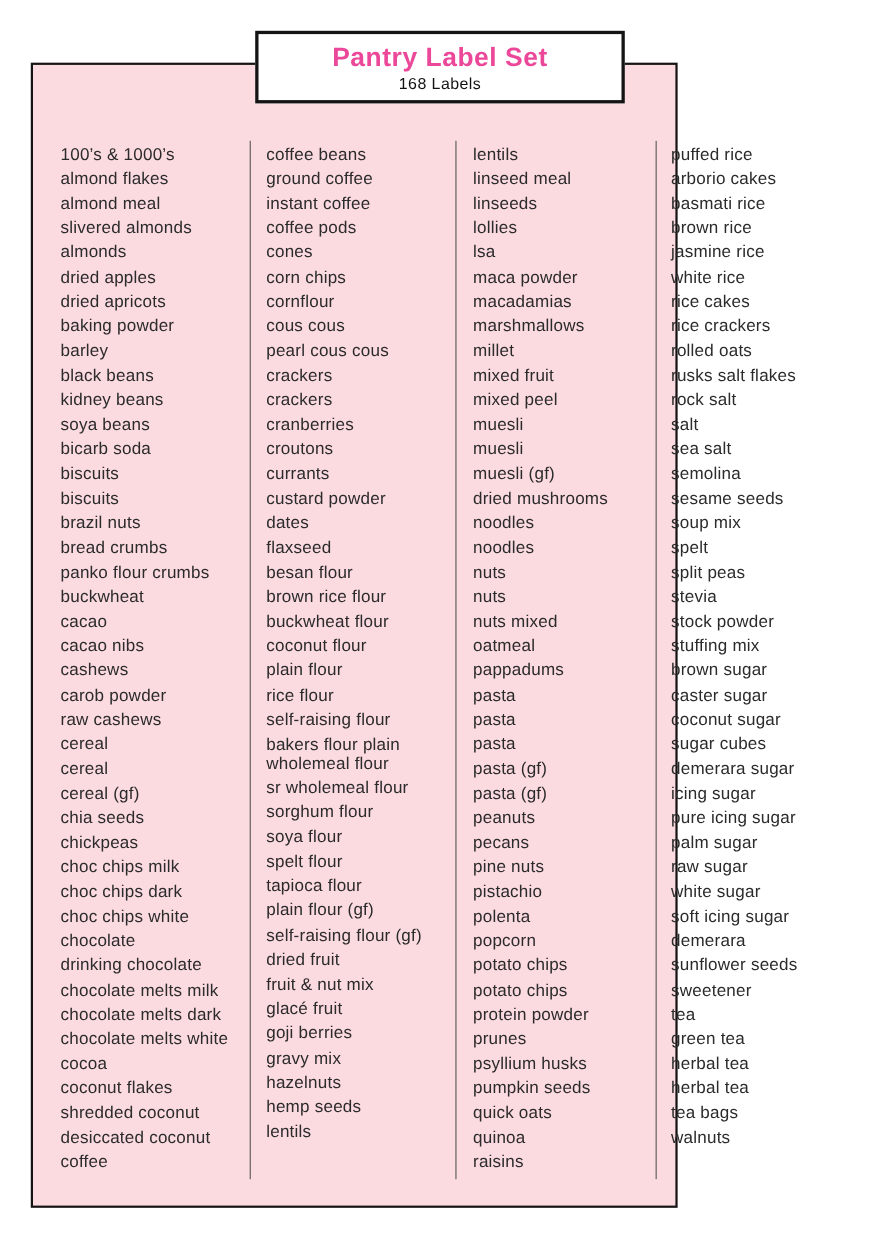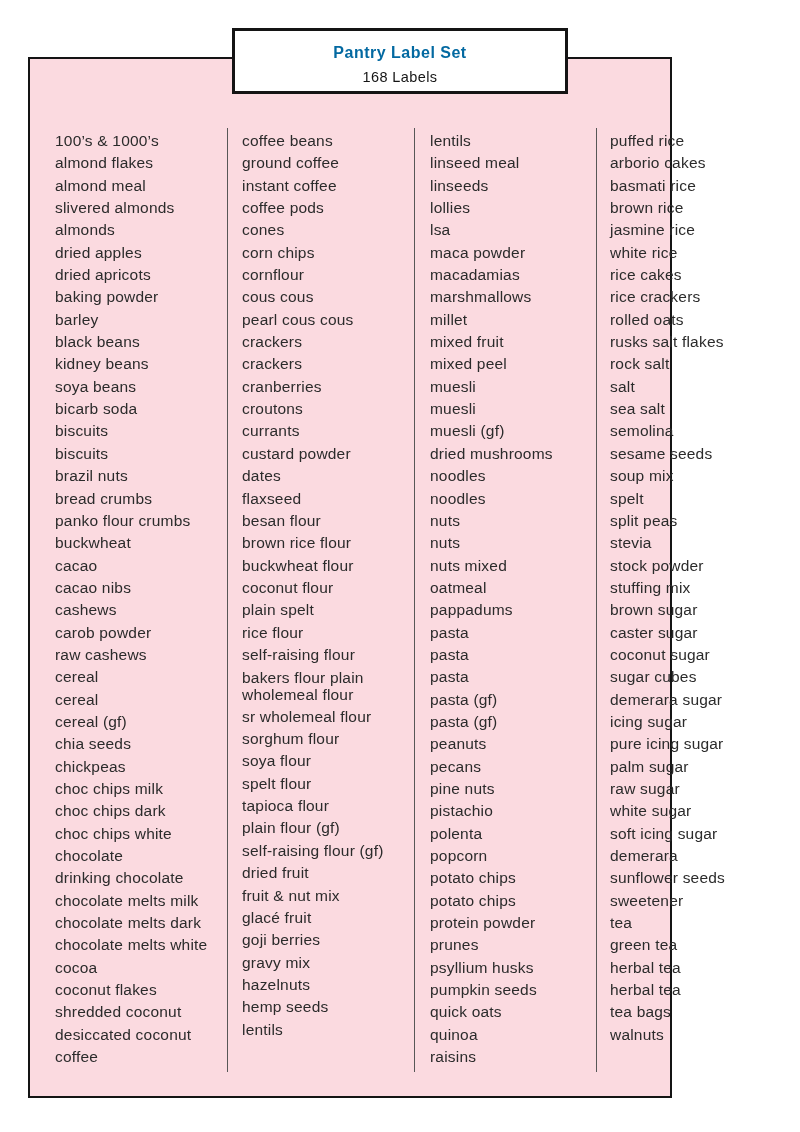--- a/index.html
+++ b/index.html
@@ -12,41 +12,41 @@
   body{
     width:800px;height:1132px;
     background:#ffffff;
     font-family:"Liberation Sans", sans-serif;
     position:relative;
     overflow:hidden;
   }
   .panel{
     position:absolute;
     left:28px;top:57px;
-    width:644px;height:1041px;
+    width:588px;height:1041px;
     background:var(--panel);
     border:2px solid var(--border);
     box-sizing:border-box;
   }
   .title-box{
     position:absolute;
     left:50%;transform:translateX(-50%);
     top:28px;
     width:336px;height:66px;
     background:#ffffff;
     border:3px solid var(--border);
     box-sizing:border-box;
     display:flex;flex-direction:column;
     align-items:center;justify-content:center;
     z-index:2;
   }
   .title-box .title{
-    font-size:16px;
+    font-size:24px;
     font-weight:700;
-    color:#0369a1;
+    color:#ec4899;
     letter-spacing:0.5px;
     line-height:30px;
   }
   .title-box .subtitle{
     font-size:14.5px;
     font-weight:400;
     color:#141414;
     letter-spacing:0.4px;
     margin-top:1px;
   }
@@ -144,21 +144,21 @@
         <div class="item">cranberries</div>
         <div class="item">croutons</div>
         <div class="item">currants</div>
         <div class="item">custard powder</div>
         <div class="item">dates</div>
         <div class="item">flaxseed</div>
         <div class="item">besan flour</div>
         <div class="item">brown rice flour</div>
         <div class="item">buckwheat flour</div>
         <div class="item">coconut flour</div>
-        <div class="item">plain spelt</div>
+        <div class="item">plain flour</div>
         <div class="item">rice flour</div>
         <div class="item">self-raising flour</div>
         <div class="item wrap">bakers flour plain
 wholemeal flour</div>
         <div class="item">sr wholemeal flour</div>
         <div class="item">sorghum flour</div>
         <div class="item">soya flour</div>
         <div class="item">spelt flour</div>
         <div class="item">tapioca flour</div>
         <div class="item">plain flour (gf)</div>

